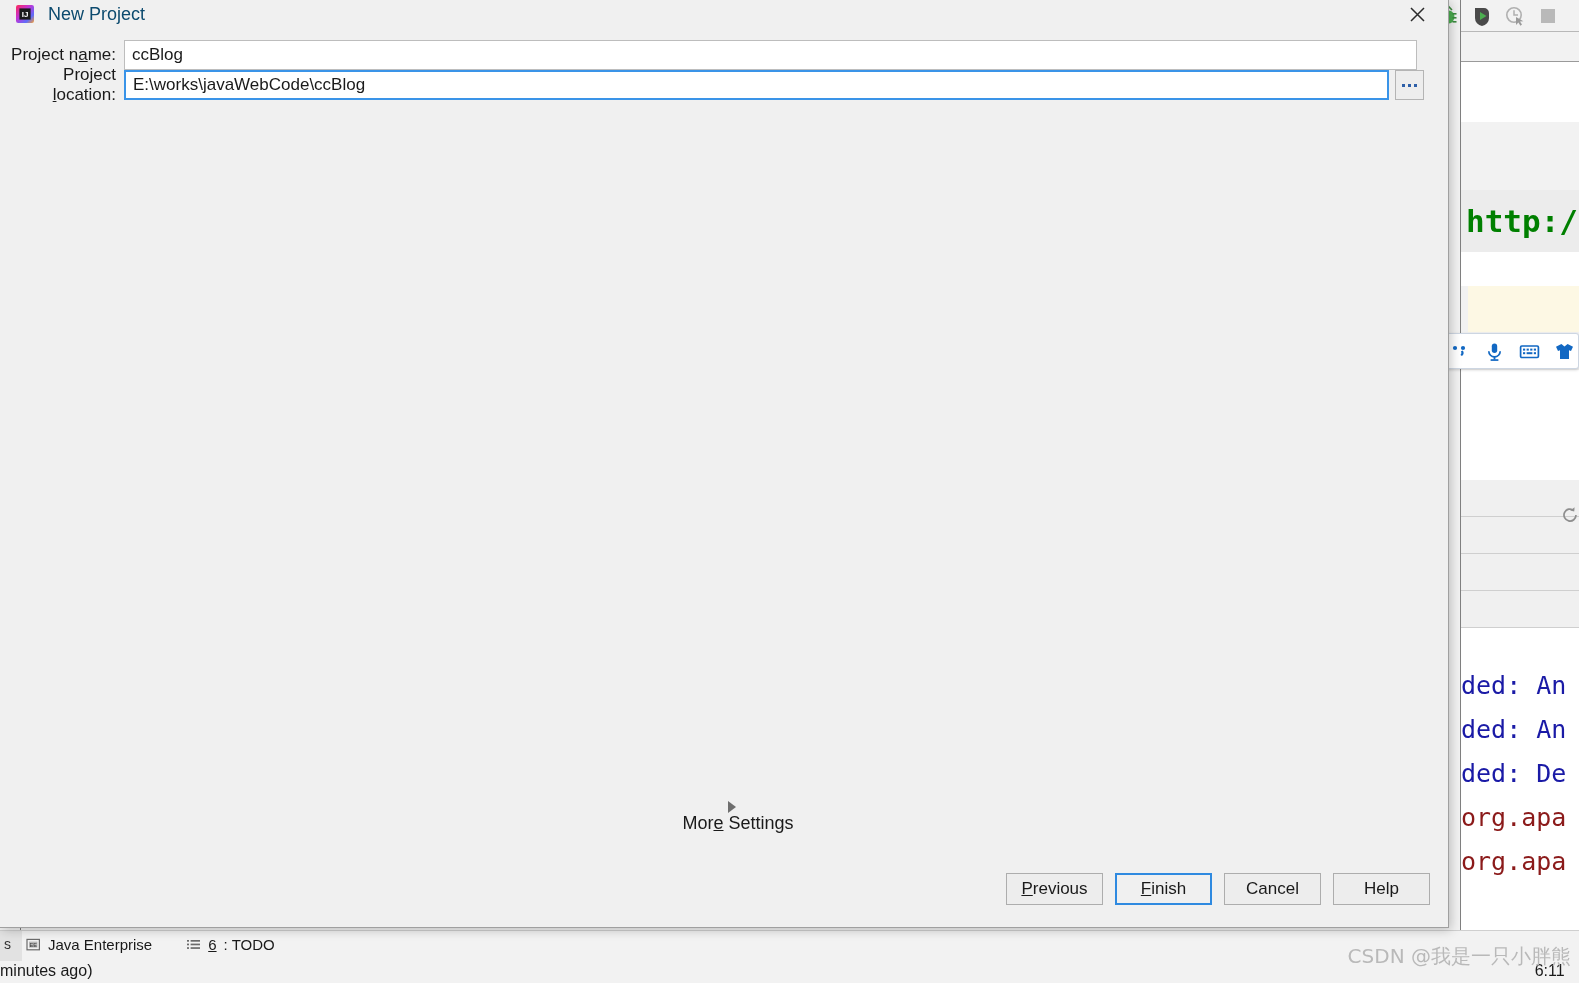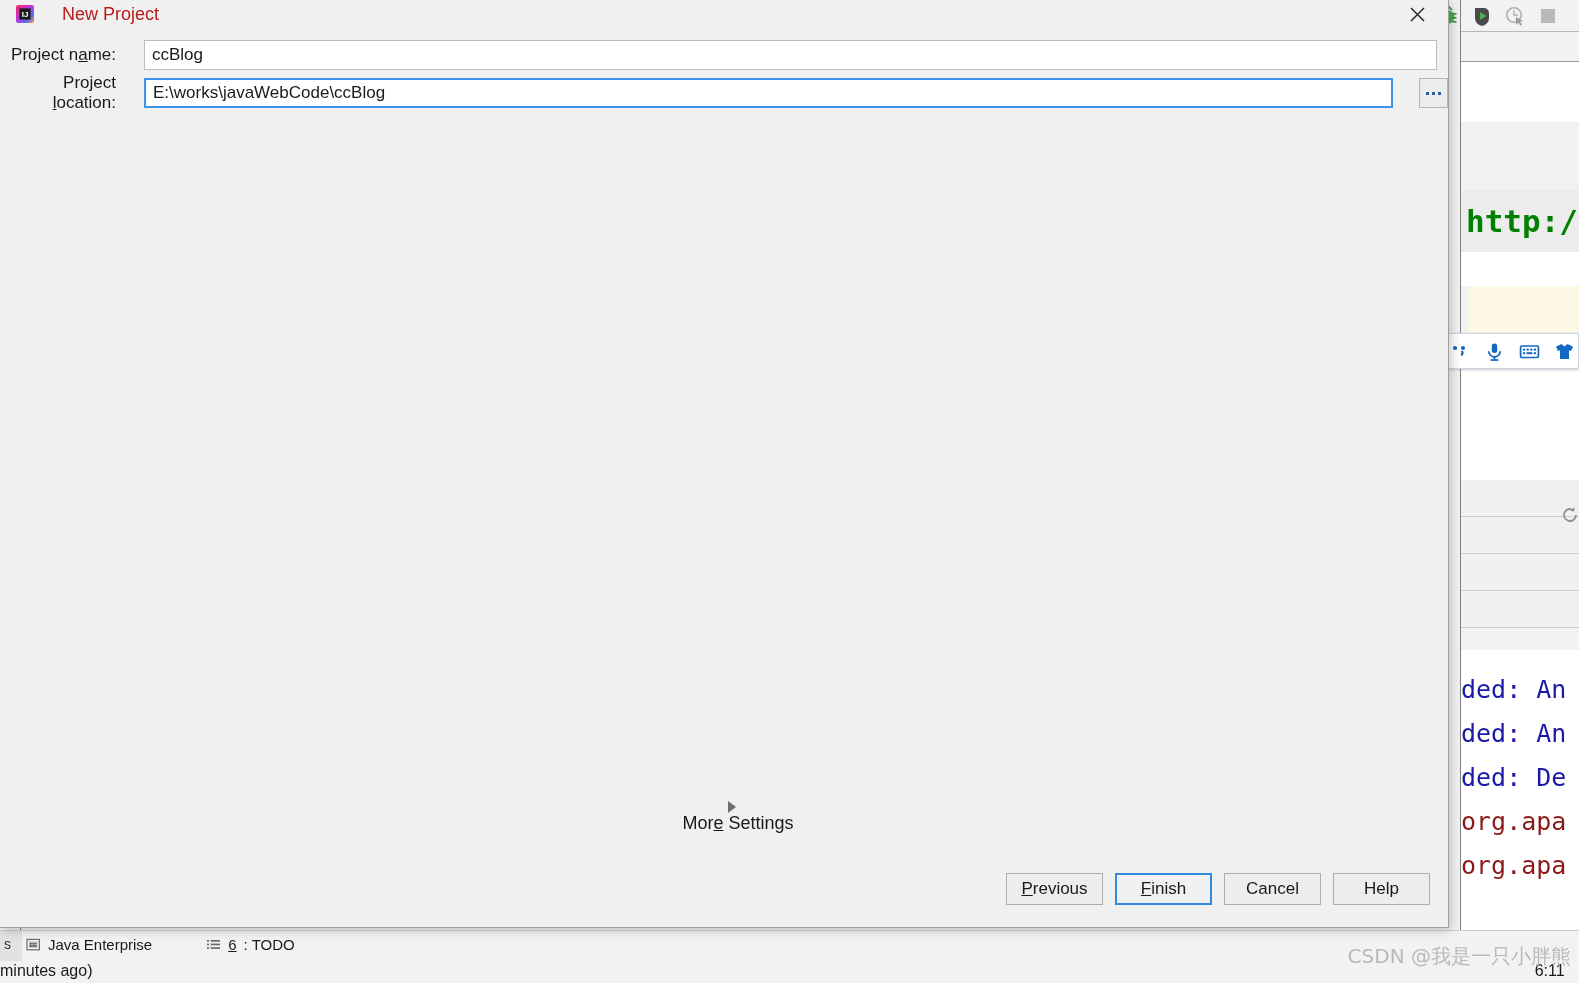--- a/index.html
+++ b/index.html
@@ -24,22 +24,22 @@
   .ide-white-2 { position:absolute; left:1461px; top:252px; width:118px; height:34px; background:#ffffff; }
   .ide-cream-band { position:absolute; left:1468px; top:286px; width:111px; height:46px; background:#fdf8e4; }
   .ide-white-3 { position:absolute; left:1461px; top:370px; width:118px; height:110px; background:#ffffff; }
 
   
   .ide-panel-rows { position:absolute; left:1461px; top:480px; width:118px; height:148px; background:#f0f0f0; }
   .ide-panel-rows .row { height:37px; border-bottom:1px solid #cfcfcf; }
   .ide-refresh-icon { position:absolute; left:1560px; top:505px; width:20px; height:20px; }
 
   
-  .ide-console { position:absolute; left:1461px; top:650px; width:118px; height:302px; background:#ffffff;
-    font-family:"DejaVu Sans Mono", monospace; font-size:25px; line-height:44px; white-space:nowrap; overflow:hidden; padding-top:18px; }
+  .ide-console { position:absolute; left:1461px; top:628px; width:118px; height:302px; background:#ffffff;
+    font-family:"DejaVu Sans Mono", monospace; font-size:25px; line-height:44px; white-space:nowrap; overflow:hidden; padding-top:36px; }
   .ide-console .blue { color:#1a1aa6; }
   .ide-console .dark-red { color:#8b1a1a; }
 
   
   .left-sliver-line { position:absolute; left:20px; top:0; width:1px; height:930px; background:#7d7d7d; }
   .left-cream { position:absolute; left:0; top:104px; width:20px; height:20px; background:#fdf8e4; }
   .left-grey-tab { position:absolute; left:0; top:160px; width:20px; height:24px; background:#d6d6d6; border-top:1px solid #bdbdbd; border-bottom:1px solid #bdbdbd; }
   .left-orange-dot { position:absolute; left:8px; top:313px; width:13px; height:14px; background:#e8a33d; border-radius:2px; }
   .left-box-a { position:absolute; left:0; top:512px; width:20px; height:22px; background:#efefef; border-top:1px solid #cacaca; border-bottom:1px solid #cacaca; }
   .left-box-b { position:absolute; left:0; top:534px; width:20px; height:26px; background:#ffffff; border-bottom:1px solid #cacaca; }
@@ -59,45 +59,45 @@
     background:linear-gradient(135deg,#ff7a29 0%,#f4511e 100%); border-radius:9px;
     box-shadow:0 1px 3px rgba(0,0,0,0.28); display:flex; align-items:center; justify-content:center; }
   .ime-logo span { color:#fff; font-size:28px; font-weight:700; font-family:"Liberation Serif", serif; line-height:1; }
   .ime-item { color:#1268c3; font-size:18px; font-weight:700; line-height:1; display:flex; align-items:center; justify-content:center; }
   .ime-icn { width:21px; height:21px; }
 
   
   .statusbar { position:absolute; left:0; top:930px; width:1579px; height:32px; background:#f2f2f2; border-top:1px solid #cfcfcf; }
   .sb-left-tab { position:absolute; left:0; top:931px; width:22px; height:30px; background:#e2e2e2; }
   .sb-left-tab span { position:absolute; left:4px; top:5px; font-size:14px; color:#333; }
-  .sb-items { position:absolute; left:26px; top:936px; display:flex; align-items:center; gap:54px; }
+  .sb-items { position:absolute; left:26px; top:936px; display:flex; align-items:center; gap:34px; }
   .sb-item { display:flex; align-items:center; gap:7px; font-size:15px; color:#1a1a1a; }
   .sb-icn { width:15px; height:15px; }
   .sb-under { text-decoration:underline; }
   .sb-lastline { position:absolute; left:0; top:962px; font-size:16px; color:#1a1a1a; }
   .sb-right { position:absolute; right:6px; top:962px; display:flex; align-items:center; gap:20px; font-size:16px;flex-direction:column; }
   .sb-right .pos { color:#1a1a1a; }
   .sb-right .lf { color:#14532d;margin-left:28px; }
   .sb-right .enc { color:#9a9a9a; }
   .sb-right .tail { color:#1a1a1a; }
   .watermark { position:absolute; right:8px; top:943px; font-size:20px; color:#b9b9b9;
     font-family:"DejaVu Sans", sans-serif; white-space:nowrap; pointer-events:none; }
 
   
   .dialog { position:absolute; left:0; top:0; width:1449px; height:928px;
     background:#f0f0f0; border:1px solid #a0a0a0; border-top:none; border-left:none;
     box-shadow:2px 2px 10px rgba(0,0,0,0.22); }
   .dlg-titlebar { position:relative; height:28px; background:#f0f0f0; display:flex; align-items:center; }
   .dlg-title-icon { width:18px; height:18px; margin-left:16px; position:relative; flex:0 0 auto; }
-  .dlg-title-text { margin-left:28px; font-size:18px; color:#b91c1c; }
+  .dlg-title-text { margin-left:14px; font-size:18px; color:#0c4a6e; }
   .dlg-close { position:absolute; right:10px; top:0px; width:42px; height:28px; display:flex; align-items:center; justify-content:center; }
   .dlg-close svg { width:19px; height:19px; }
 
   .dlg-form { position:relative; padding-top:12px; }
-  .form-row { display:flex; align-items:center; height:30px; margin-bottom:8px;gap:20px; }
+  .form-row { display:flex; align-items:center; height:30px; margin-bottom:0; }
   .form-label { width:124px; text-align:right; font-size:17px; color:#1a1a1a; padding-right:8px; flex:0 0 auto; }
   .mn { text-decoration:underline; }
   .txt-input { height:30px; font-size:17px; color:#1a1a1a; padding:12px 7px;
     background:#ffffff; border:1px solid #bdbdbd; outline:none; font-family:"Liberation Sans", sans-serif; }
   .txt-input.focused { border:2px solid #3a94e8; }
   #project-name-input { width:1293px; }
   #project-location-input { width:1265px; }
   .browse-btn { width:29px; height:30px; margin-left:6px; background:#ededed; border:1px solid #b4b4b4;
     display:flex; align-items:center; justify-content:center; gap:3px; }
   .browse-btn i { width:3px; height:3px; background:#2d5fa8; display:block; border-radius:0; }

